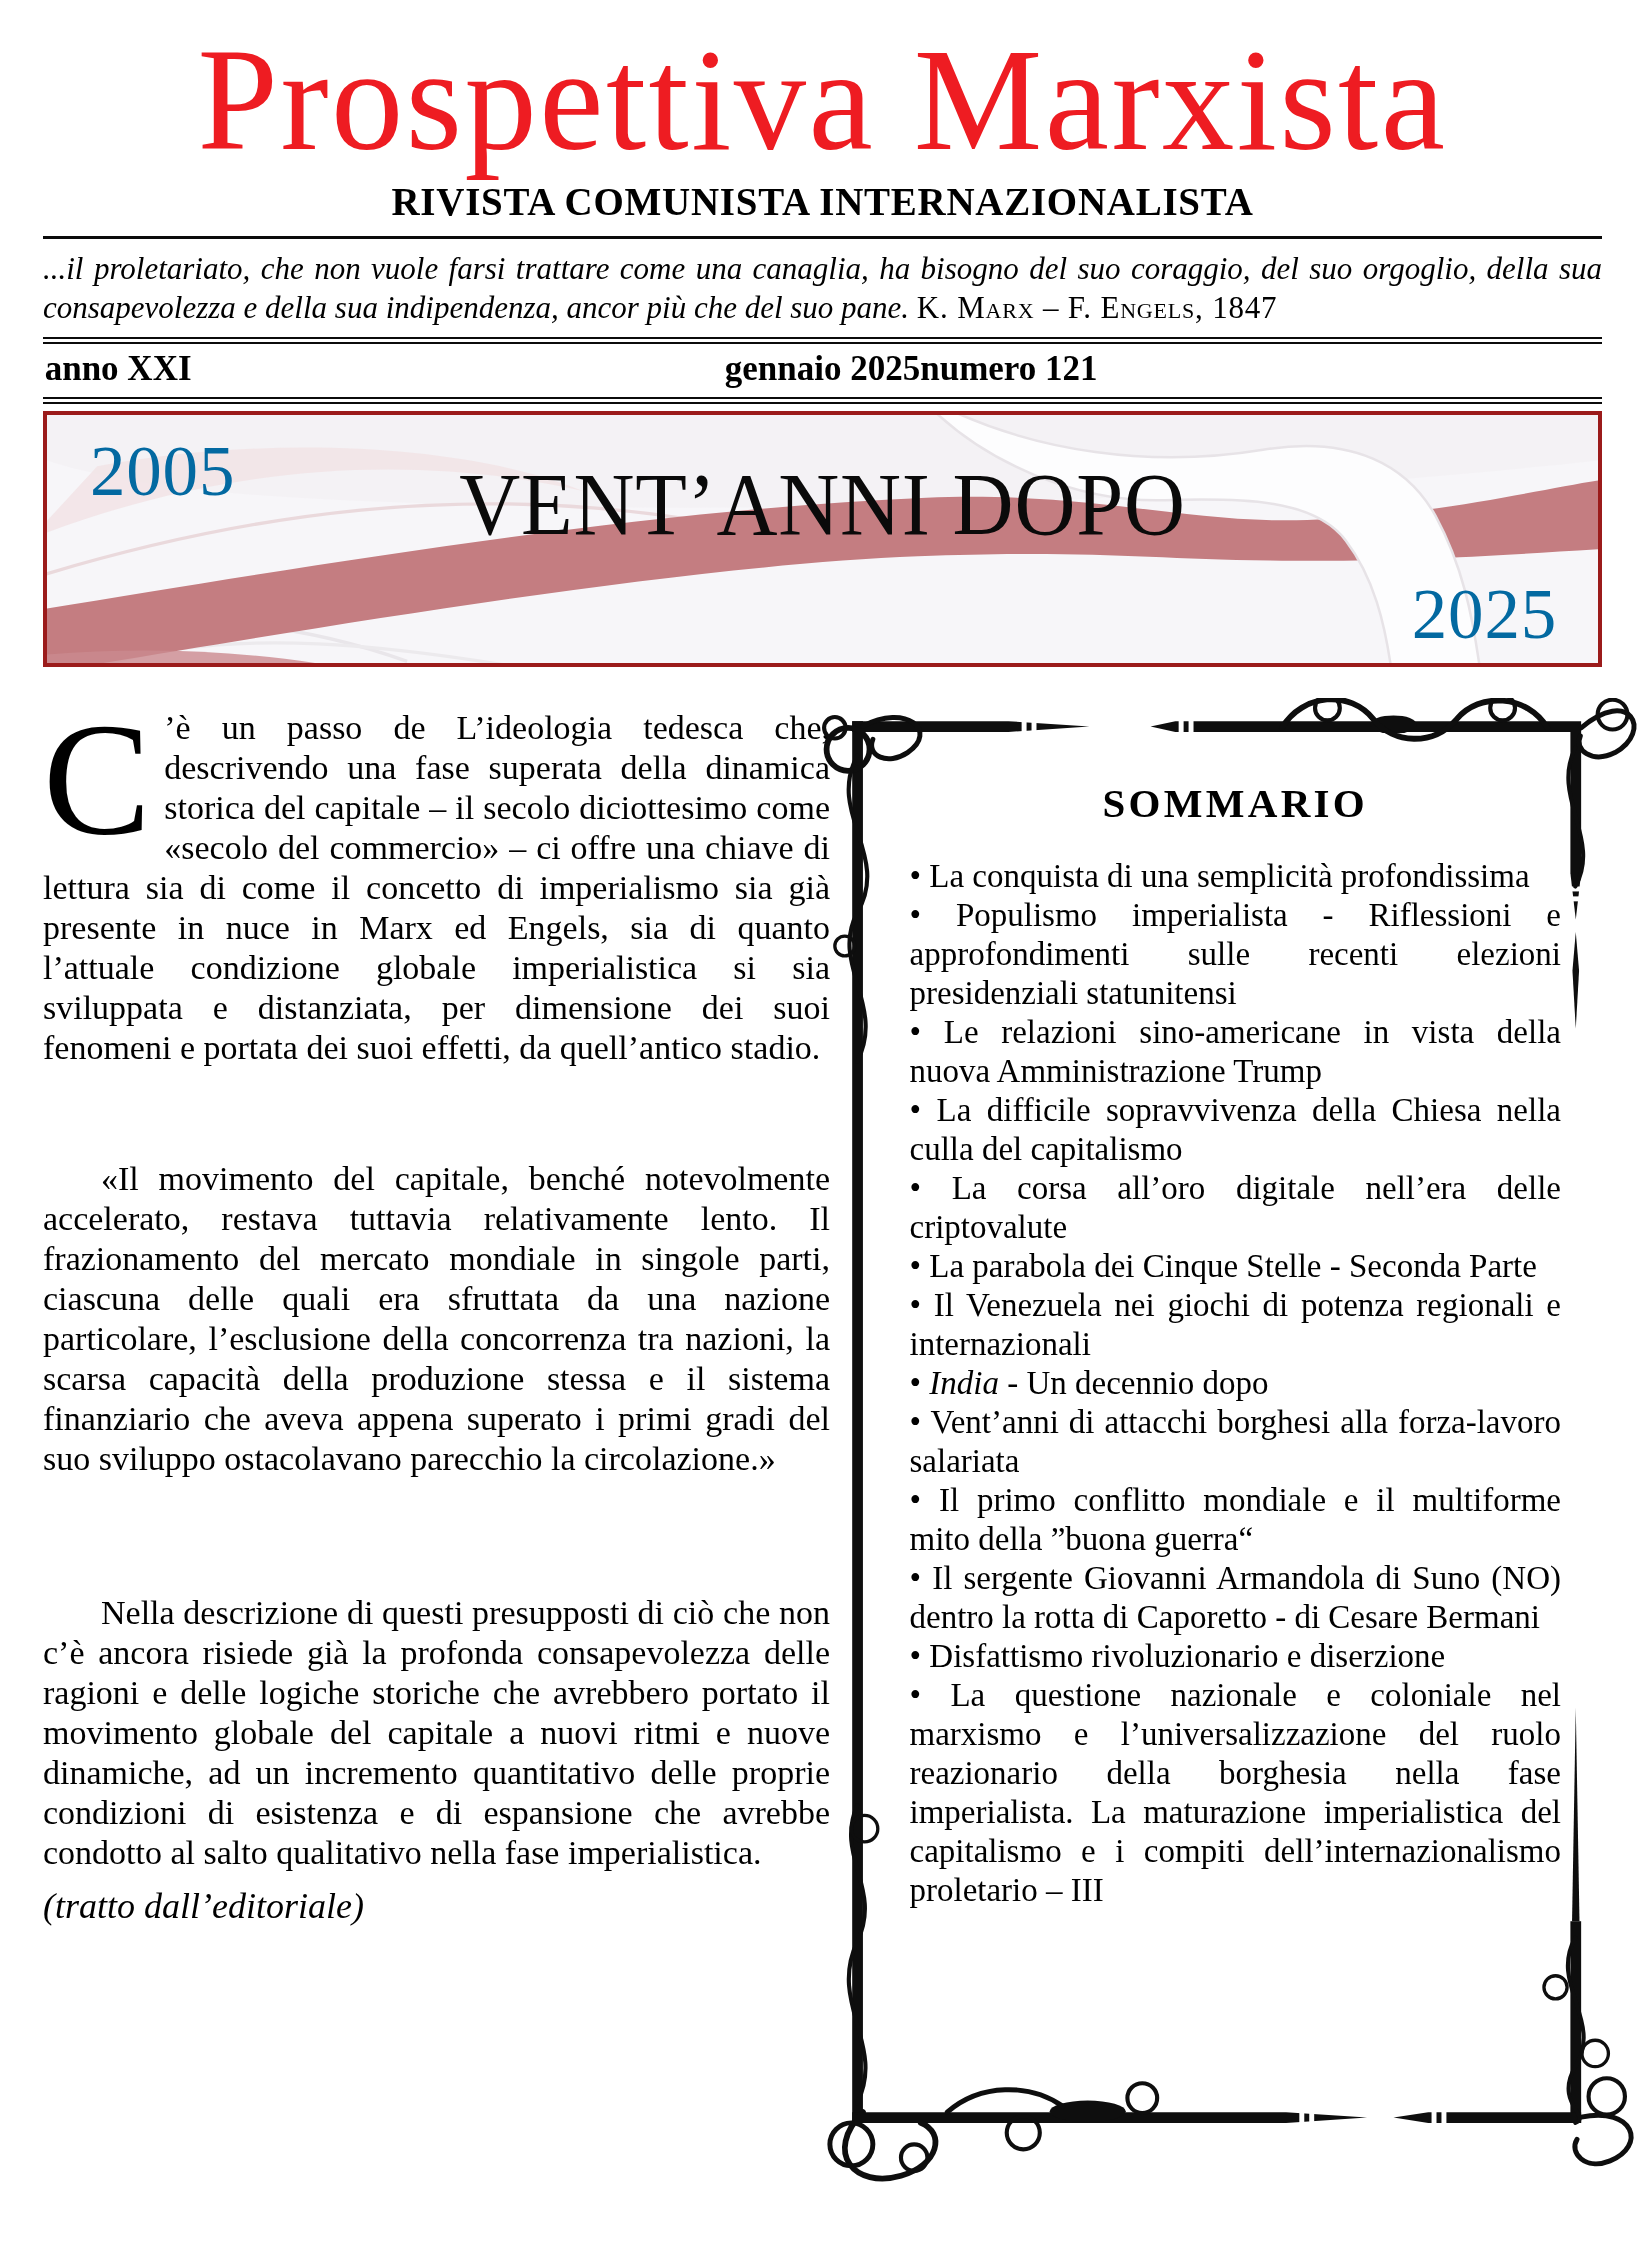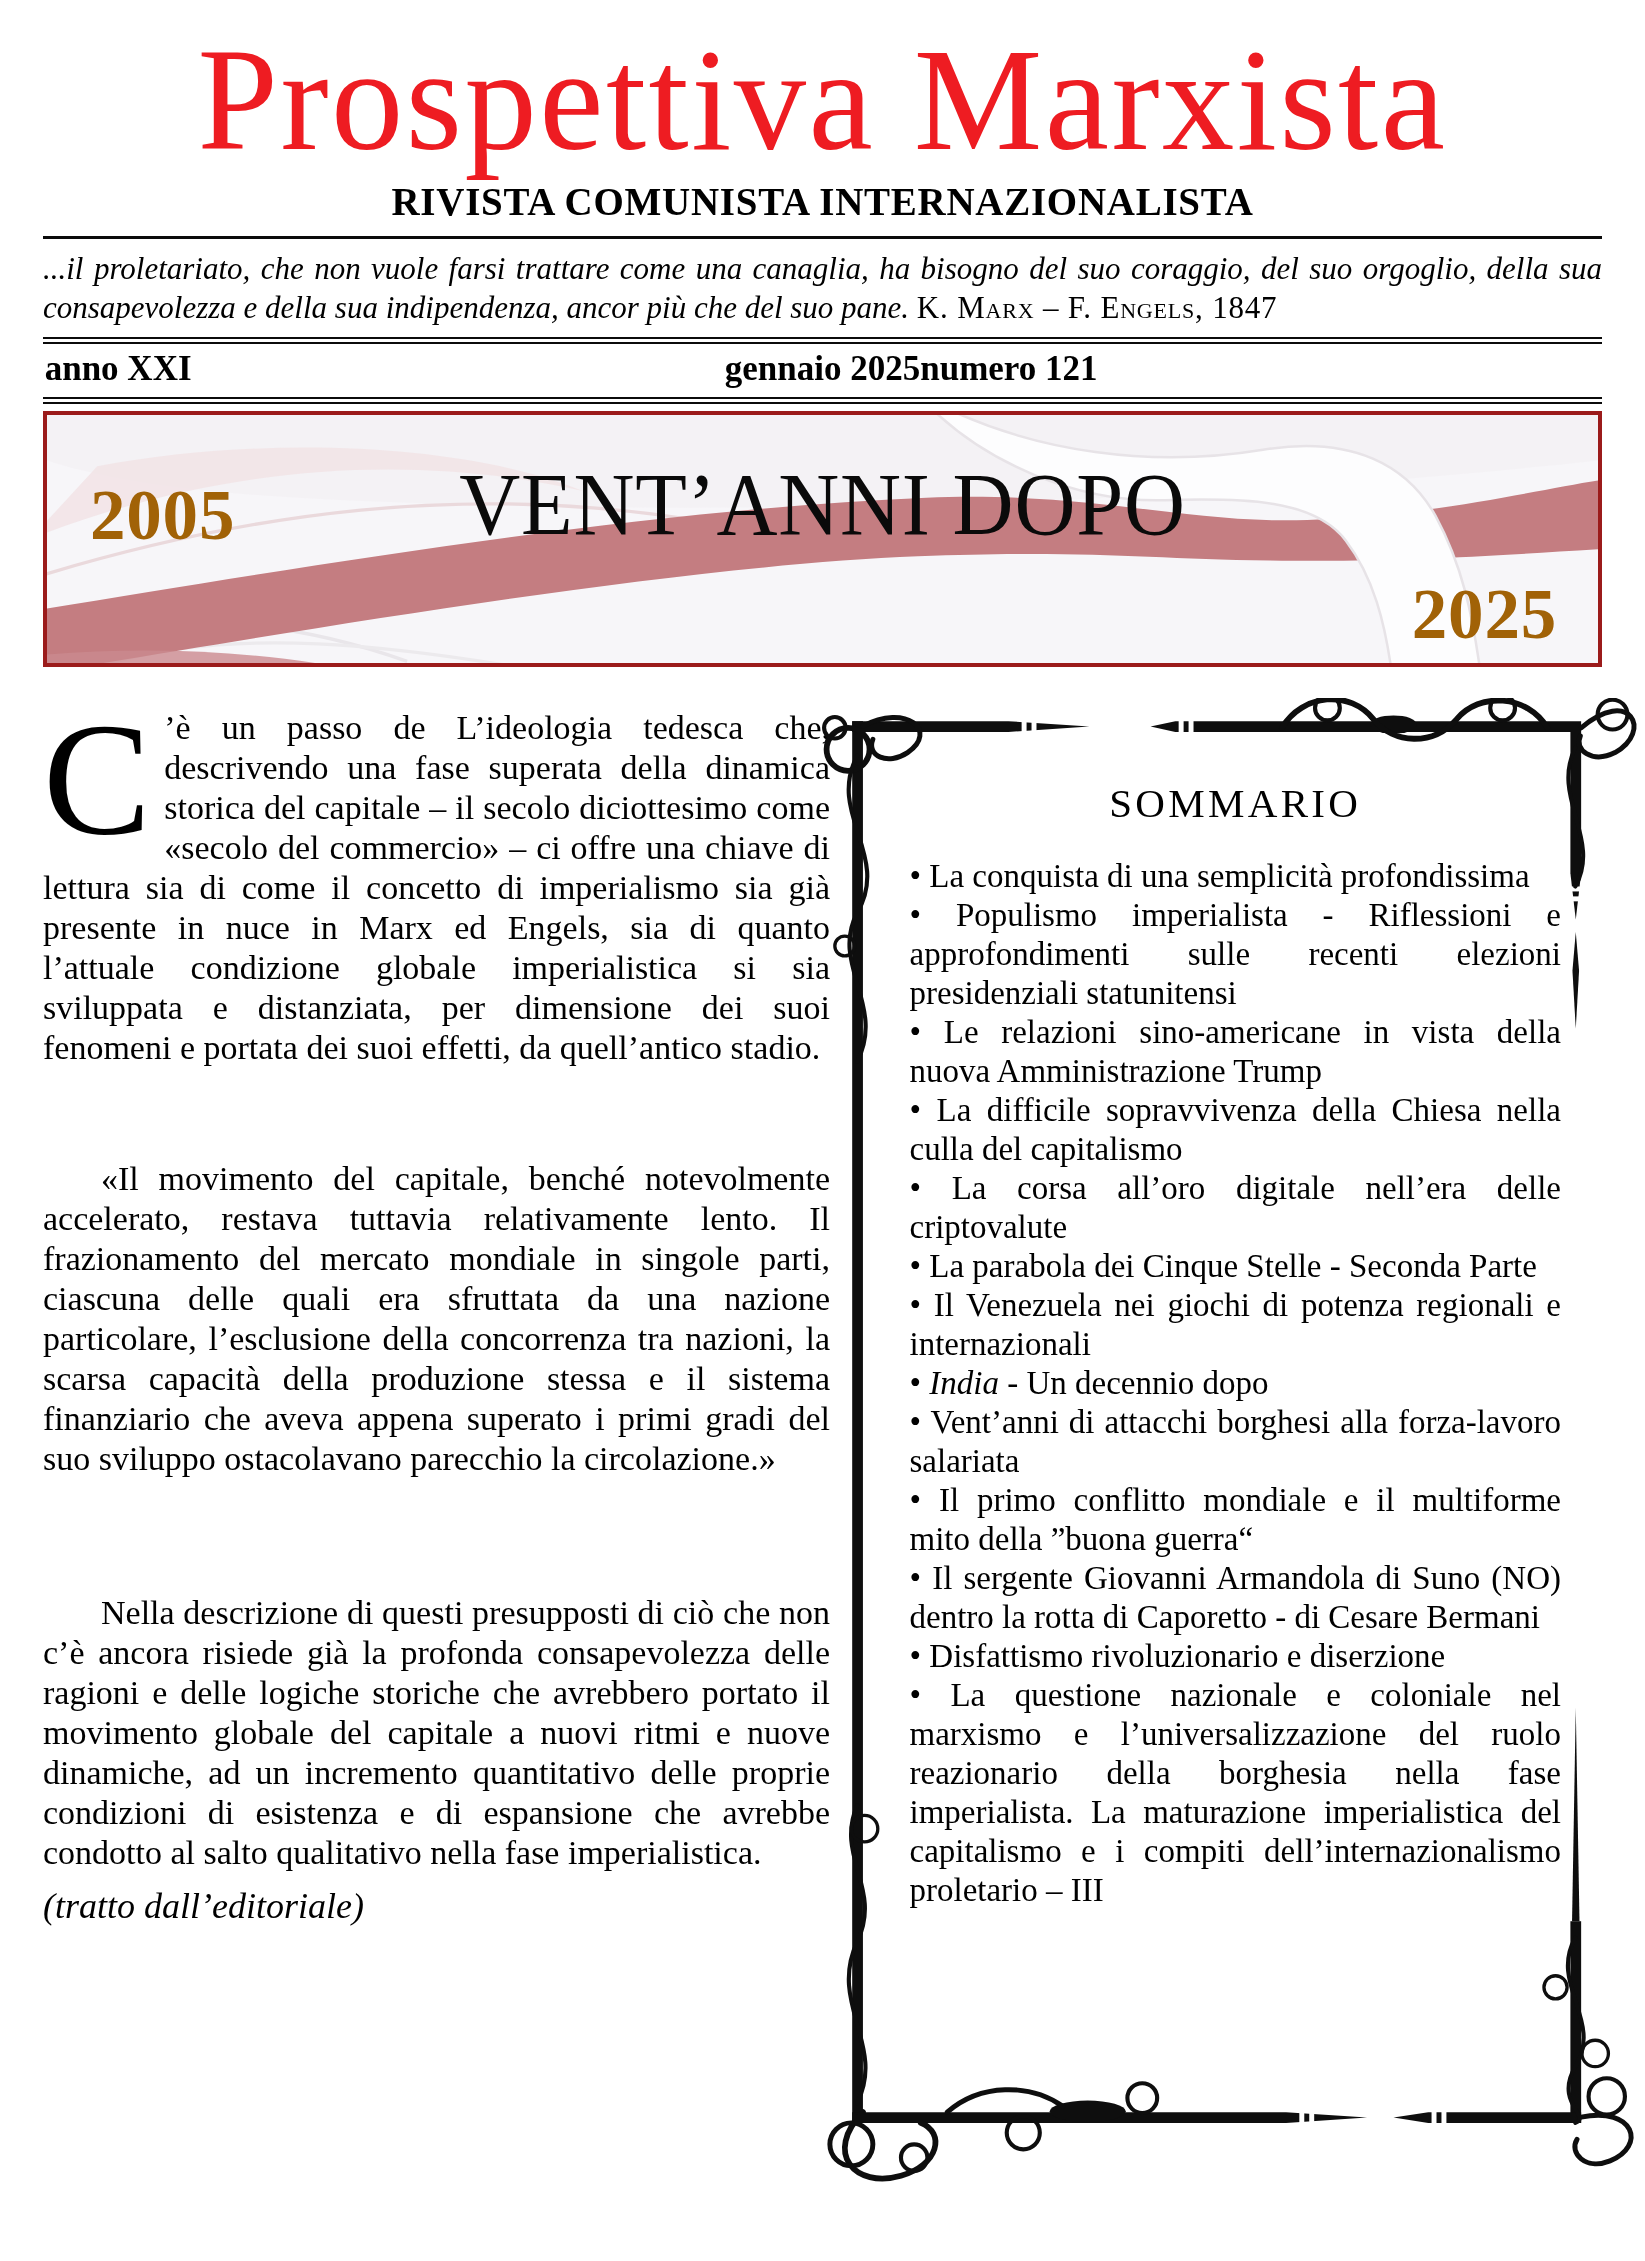--- a/index.html
+++ b/index.html
@@ -34,22 +34,22 @@
   .issue-row .mid{text-align:center;}
   .issue-row .end{text-align:left;}
 
   
   .banner{
     position:relative;height:248px;margin-top:6.6px;
     border:4.1px solid #9b1b1b;background:#f7f6f9;overflow:hidden;
   }
   .banner svg{position:absolute;left:0;top:0;width:100%;height:100%;}
   .banner-year{
-    position:absolute;font-weight:bold;font-size:71px;line-height:1;
-    color:#a16207;letter-spacing:0.8px;margin-top:44px;
+    position:absolute;font-weight:normal;font-size:71px;line-height:1;
+    color:#0369a1;letter-spacing:0.8px;
   }
   .banner-year.start{left:43px;top:21.5px;}
   .banner-year.end{right:41px;bottom:13.2px;}
   .banner-headline{
     position:absolute;left:0;right:0;top:46px;text-align:center;
     font-size:88px;line-height:1;color:#0a0a0a;letter-spacing:0.8px;
     transform:scaleX(0.96);transform-origin:center;white-space:nowrap;
   }
 
   
@@ -66,21 +66,21 @@
     float:left;font-size:162px;line-height:126px;
     padding:8.3px 13.2px 0 0;font-weight:normal;
   }
   .editorial-footnote{font-style:italic;font-size:36px;margin-top:13.2px !important;text-indent:0;}
 
   
   .frame-box{position:relative;flex:1 1 auto;margin-left:21.5px;height:1488px;}
   .frame-svg{position:absolute;left:-37px;top:-10px;width:843px;height:1496px;pointer-events:none;}
   .toc-content{position:relative;padding:0 41px 0 58px;}
   .toc-title{
-    text-align:center;font-size:41px;font-weight:normal;letter-spacing:3.3px;
+    text-align:center;font-size:41px;font-weight:bold;letter-spacing:3.3px;
     margin:71px 0 30px;
   }
   .toc-item{
     font-size:33px;line-height:39px;text-align:justify;margin:0;hyphens:auto;
   }
   .toc-item .bullet{font-size:33px;}
 </style>
 </head>
 <body>
 

